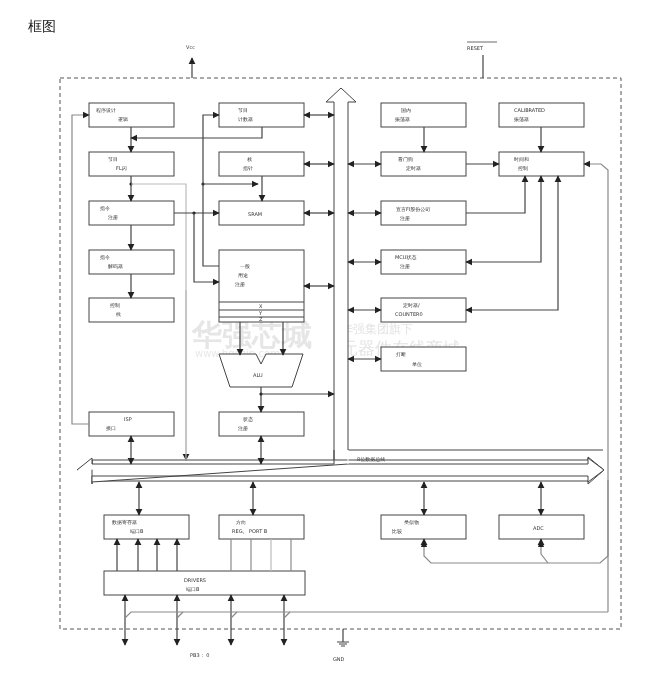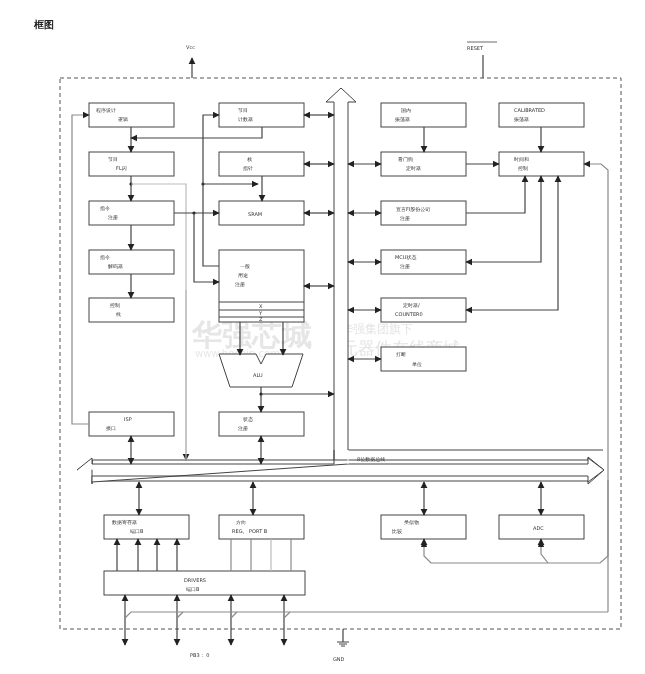--- a/index.html
+++ b/index.html
@@ -1,17 +1,17 @@
 <!DOCTYPE html>
 <html><head>
 <meta charset="utf-8">
 <style>
   html, body { margin:0; padding:0; background:#ffffff; }
   body { width:645px; height:674px; position:relative; overflow:hidden; font-family:"DejaVu Sans", sans-serif; }
-  #title { position:absolute; left:34px; top:18px; font-size:10px; color:#222;font-weight:bold; }
+  #title { position:absolute; left:28px; top:18px; font-size:14px; color:#222; }
   svg { position:absolute; left:0; top:0; }
   .box { fill:#fff; stroke:#444; stroke-width:1; }
   .ln { stroke:#444; stroke-width:1.2; fill:none; }
   .lg { stroke:#8a8a8a; stroke-width:1.2; fill:none; }
   .lgl { stroke:#bbb; stroke-width:1.2; fill:none; }
   .dash { stroke:#555; stroke-width:1; fill:none; stroke-dasharray:4 3; }
   .bus { fill:#fff; stroke:#444; stroke-width:1; }
   .ts { font-size:5px; fill:#333; font-family:"DejaVu Sans", sans-serif; }
   .wm1 { font-size:30px; font-weight:bold; fill:#e6e6e6; font-family:"DejaVu Sans", sans-serif; }
   .wm2 { font-size:12px; fill:#e3e3e3; font-family:"DejaVu Sans", sans-serif; }

